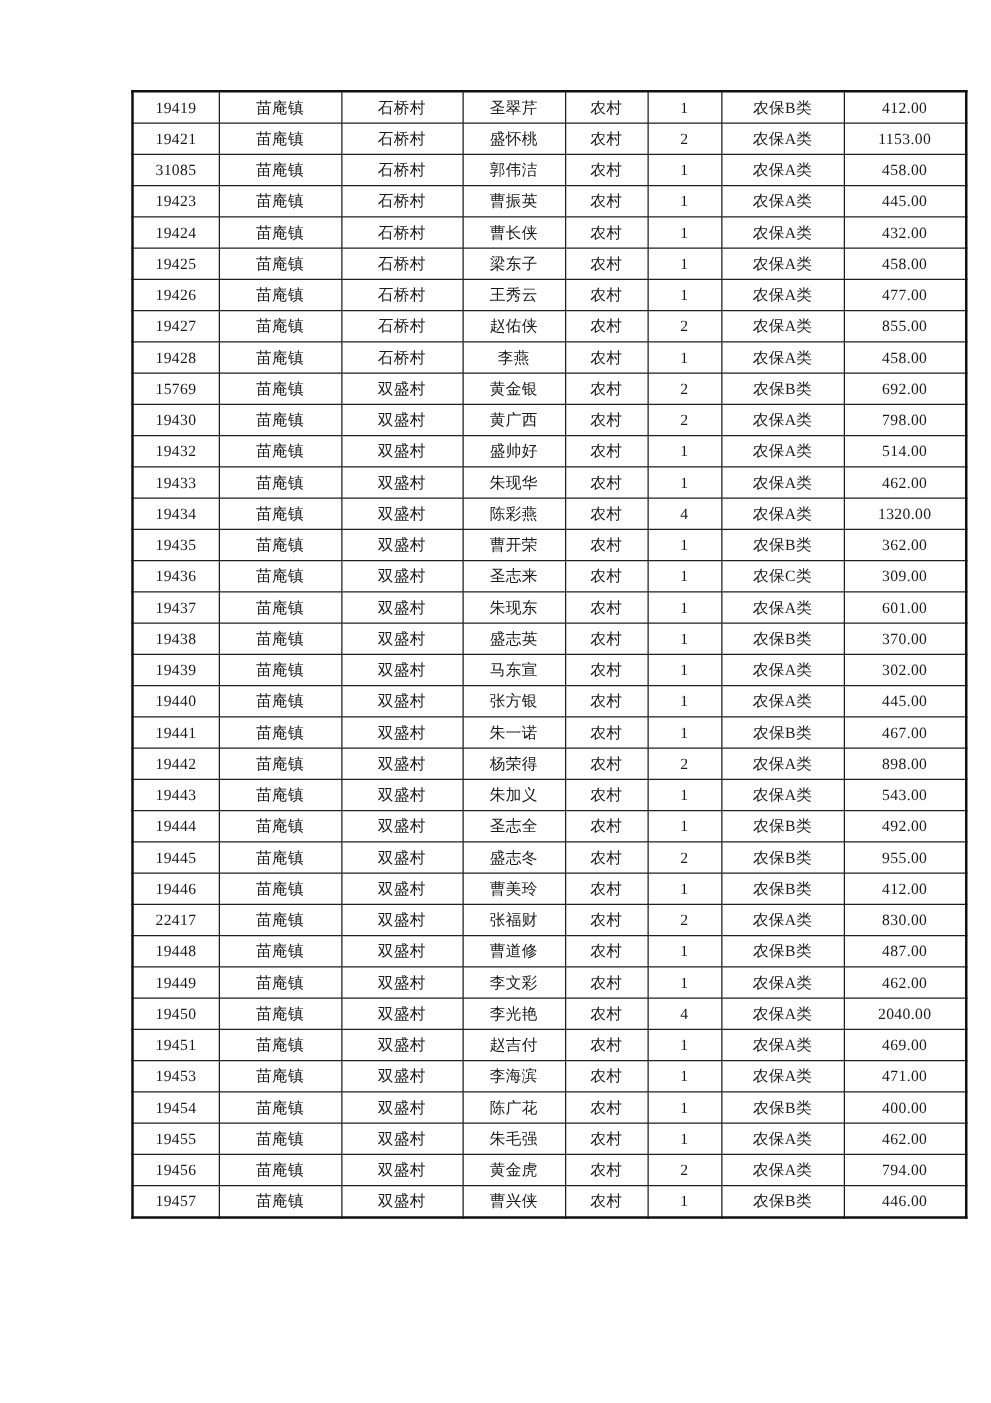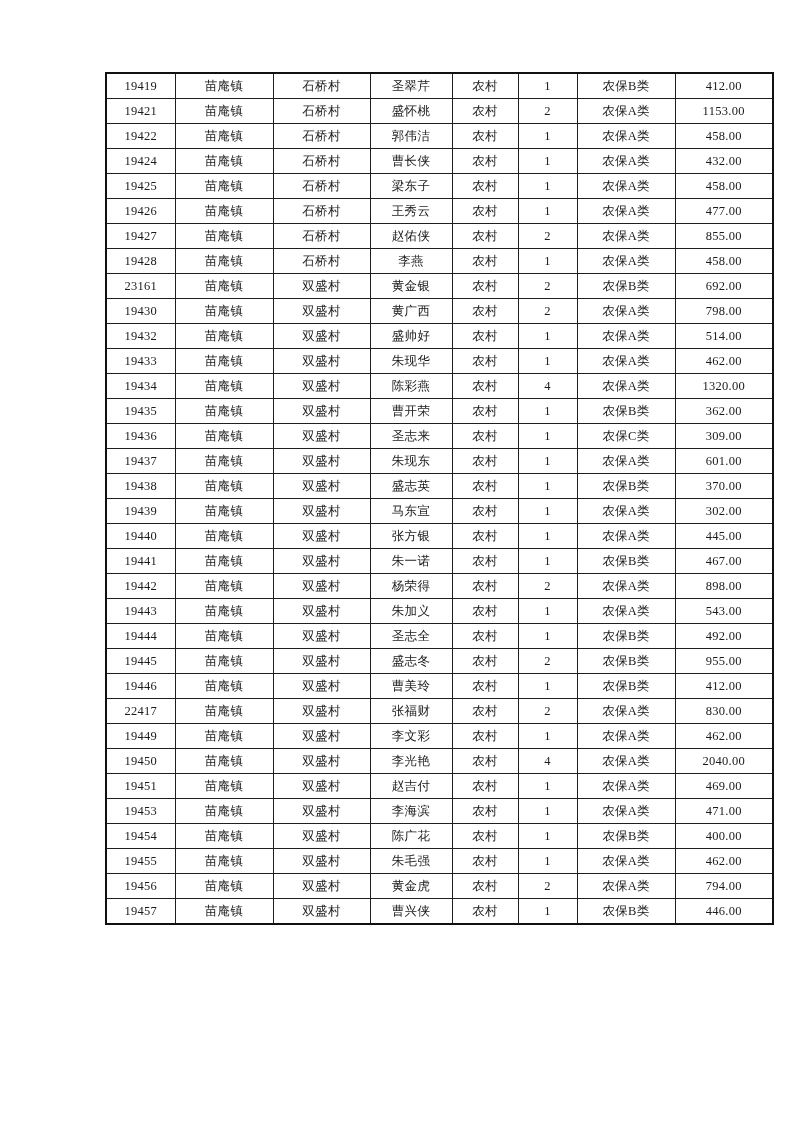--- a/index.html
+++ b/index.html
@@ -76,30 +76,40 @@
           <td>19421</td>
           <td>苗庵镇</td>
           <td>石桥村</td>
           <td>盛怀桃</td>
           <td>农村</td>
           <td>2</td>
           <td>农保A类</td>
           <td>1153.00</td>
         </tr>
         <tr>
-          <td>19422</td>
+          <td>31085</td>
           <td>苗庵镇</td>
           <td>石桥村</td>
           <td>郭伟洁</td>
           <td>农村</td>
           <td>1</td>
           <td>农保A类</td>
           <td>458.00</td>
         </tr>
         <tr>
+          <td>19423</td>
+          <td>苗庵镇</td>
+          <td>石桥村</td>
+          <td>曹振英</td>
+          <td>农村</td>
+          <td>1</td>
+          <td>农保A类</td>
+          <td>445.00</td>
+        </tr>
+        <tr>
           <td>19424</td>
           <td>苗庵镇</td>
           <td>石桥村</td>
           <td>曹长侠</td>
           <td>农村</td>
           <td>1</td>
           <td>农保A类</td>
           <td>432.00</td>
         </tr>
         <tr>
@@ -136,21 +146,21 @@
           <td>19428</td>
           <td>苗庵镇</td>
           <td>石桥村</td>
           <td>李燕</td>
           <td>农村</td>
           <td>1</td>
           <td>农保A类</td>
           <td>458.00</td>
         </tr>
         <tr>
-          <td>23161</td>
+          <td>15769</td>
           <td>苗庵镇</td>
           <td>双盛村</td>
           <td>黄金银</td>
           <td>农村</td>
           <td>2</td>
           <td>农保B类</td>
           <td>692.00</td>
         </tr>
         <tr>
           <td>19430</td>
@@ -314,20 +324,30 @@
         </tr>
         <tr>
           <td>22417</td>
           <td>苗庵镇</td>
           <td>双盛村</td>
           <td>张福财</td>
           <td>农村</td>
           <td>2</td>
           <td>农保A类</td>
           <td>830.00</td>
+        </tr>
+        <tr>
+          <td>19448</td>
+          <td>苗庵镇</td>
+          <td>双盛村</td>
+          <td>曹道修</td>
+          <td>农村</td>
+          <td>1</td>
+          <td>农保B类</td>
+          <td>487.00</td>
         </tr>
         <tr>
           <td>19449</td>
           <td>苗庵镇</td>
           <td>双盛村</td>
           <td>李文彩</td>
           <td>农村</td>
           <td>1</td>
           <td>农保A类</td>
           <td>462.00</td>

